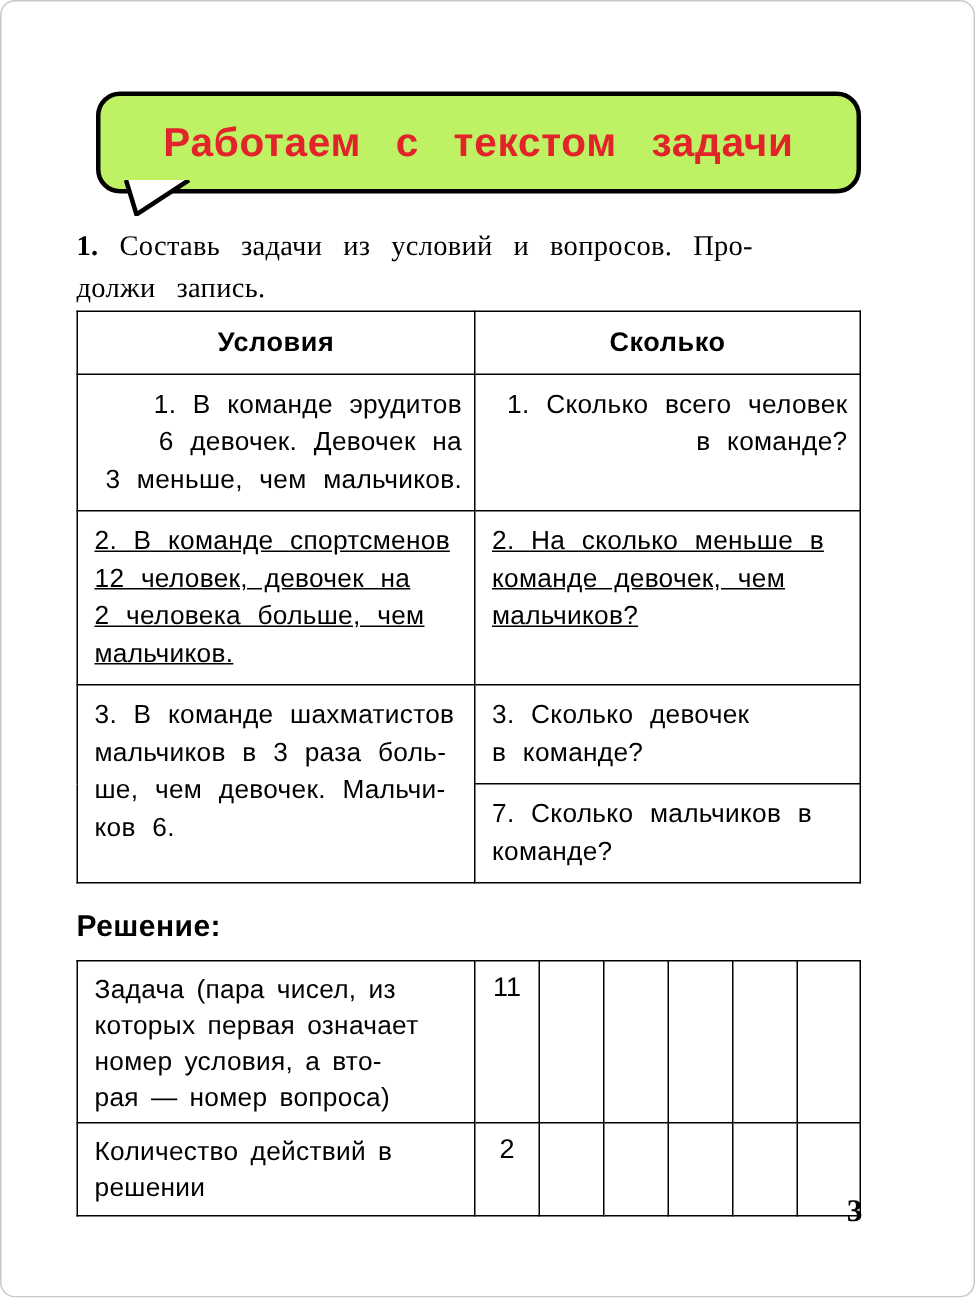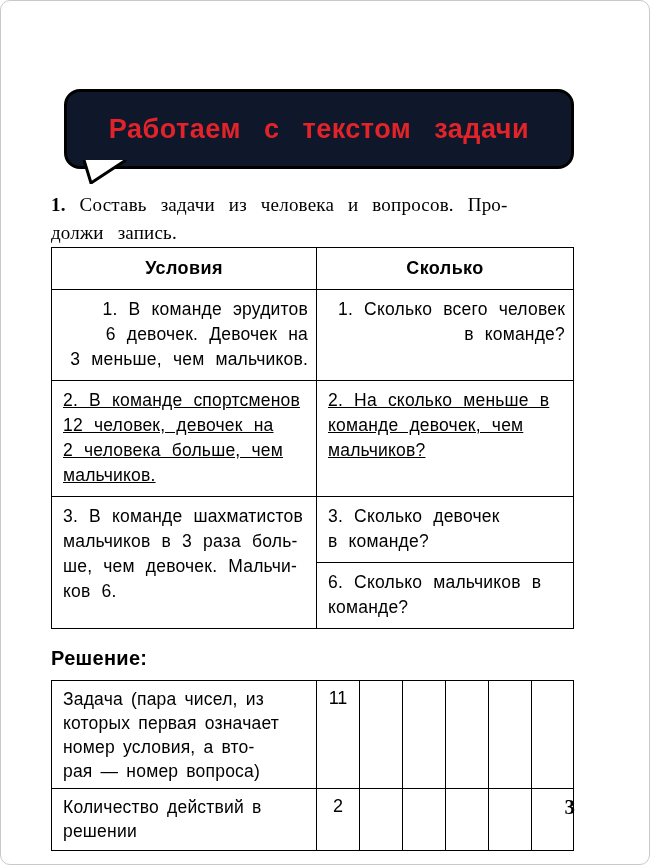--- a/index.html
+++ b/index.html
@@ -12,27 +12,26 @@
     position: relative;
     overflow: hidden;
     font-family: "Liberation Sans", sans-serif;
     color: #000;
   }
   .content { padding: 60px 75px 0 50px; }
 
   
   .bubble {
     margin-left: 13px;
-    height: 80px;
+    height: 68px;
     border: 3px solid #000;
     border-radius: 16px;
-    background: #0f172a;
+    background: #bef264;
     display: flex; align-items: center; justify-content: center;
     position: relative;
-    margin-top: 28px;
   }
   .bubble-title {
     font-size: 27px; font-weight: bold;
     color: #e2242a;
     word-spacing: 15px; letter-spacing: 0.5px;
     white-space: nowrap;
   }
   .tail { position: absolute; left: 14px; bottom: -18px; }
 
   
@@ -96,21 +95,21 @@
 <div class="page">
   <div class="content">
 
     <div class="bubble">
       <span class="bubble-title">Работаем с текстом задачи</span>
       <svg class="tail" width="46" height="24" viewBox="0 0 46 24">
           <path d="M3 0 L10 23 L45 0" fill="#ffffff" stroke="#000000" stroke-width="3" stroke-linejoin="round"></path>
         </svg>
     </div>
 
-    <p class="exercise"><b>1.</b> <span class="instr">Составь задачи из человека и вопросов. Про-
+    <p class="exercise"><b>1.</b> <span class="instr">Составь задачи из условий и вопросов. Про-
 должи запись.</span></p>
 
     <table class="t1">
       <colgroup>
           <col style="width:265px">
           <col>
         </colgroup>
       <tbody>
           <tr>
         <th>Условия</th>
@@ -134,21 +133,21 @@
       </tr>
       <tr class="r3a">
         <td rowspan="2">3. В команде шахматистов
 мальчиков в 3 раза боль-
 ше, чем девочек. Мальчи-
 ков 6.</td>
         <td>3. Сколько девочек
 в команде?</td>
       </tr>
       <tr class="r3b">
-        <td>6. Сколько мальчиков в
+        <td>7. Сколько мальчиков в
 команде?</td>
       </tr>
     </tbody>
       </table>
 
     <div class="solution-title">Решение:</div>
 
     <table class="t2">
       <colgroup>
           <col style="width:265px">

